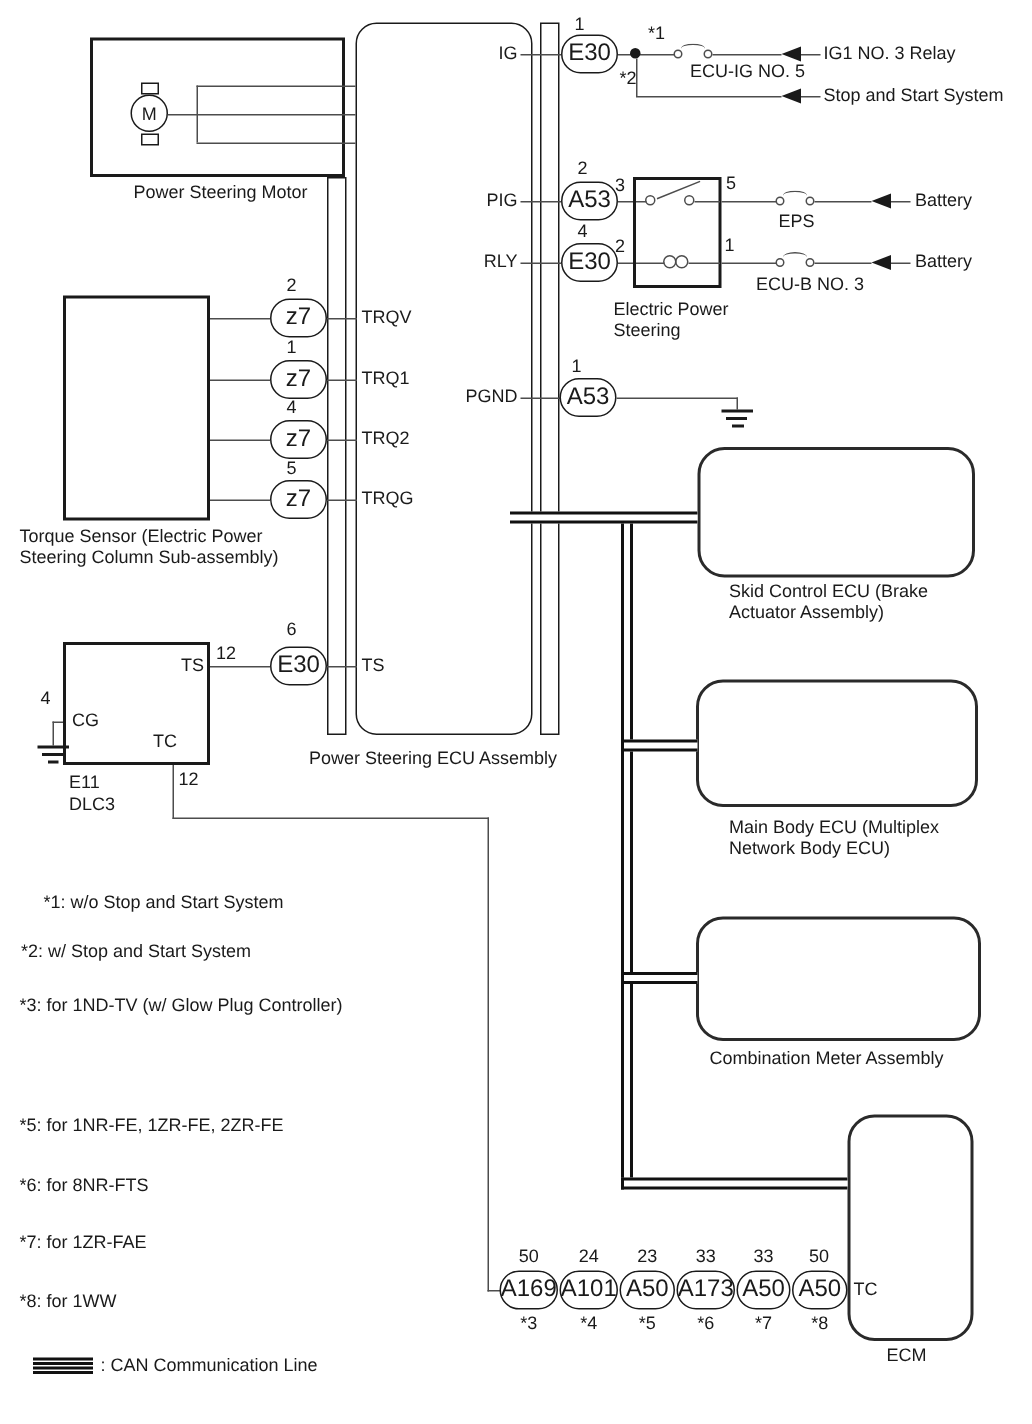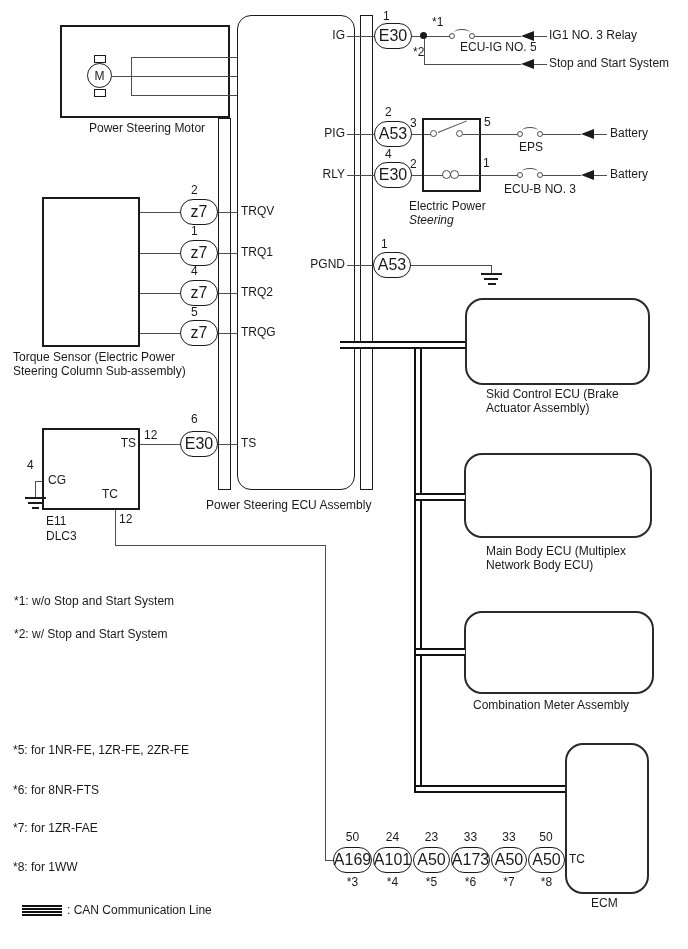--- a/index.html
+++ b/index.html
@@ -92,21 +92,21 @@
   <div class="wh" style="left:424px; top:134px; width:7px;"></div>
   <div class="cc" style="left:430px; top:130px; width:7px; height:7px;"></div>
   <div class="lever" style="left:438px; top:132px;"></div>
   <div class="cc" style="left:456px; top:130px; width:7px; height:7px;"></div>
   <div class="wh" style="left:463px; top:134px; width:17px;"></div>
   <div class="wh" style="left:424px; top:175px; width:19px;"></div>
   <div class="cc" style="left:442px; top:170px; width:9px; height:9px;"></div>
   <div class="cc" style="left:450px; top:170px; width:9px; height:9px;"></div>
   <div class="wh" style="left:459px; top:175px; width:21px;"></div>
   <div class="lbl" style="left:409px; top:200px;">Electric Power</div>
-  <div class="lbl" style="left:409px; top:214px;font-style:italic;">Steering</div>
+  <div class="lbl" style="left:409px; top:214px;">Steering</div>
 
   <div class="lbl" style="left:484px; top:116px;">5</div>
   <div class="wh" style="left:481px; top:134px; width:38px;"></div>
   <div class="fc" style="left:517px; top:131px;"></div>
   <div class="farc" style="left:522px; top:127px;"></div>
   <div class="fc" style="left:537px; top:131px;"></div>
   <div class="lbl" style="left:519px; top:141px;">EPS</div>
   <div class="wh" style="left:543px; top:134px; width:38px;"></div>
   <div class="arrL" style="left:581px; top:129px;"></div>
   <div class="wh" style="left:594px; top:134px; width:13px;"></div>
@@ -223,22 +223,23 @@
   <div class="oval" style="left:491px; top:847px; width:36px; height:26px;">A50</div>
   <div class="oval" style="left:528px; top:847px; width:37px; height:26px;">A50</div>
 
   <div class="lbl ctr" style="left:333px; top:876px; width:39px;">*3</div>
   <div class="lbl ctr" style="left:373px; top:876px; width:39px;">*4</div>
   <div class="lbl ctr" style="left:413px; top:876px; width:37px;">*5</div>
   <div class="lbl ctr" style="left:451px; top:876px; width:39px;">*6</div>
   <div class="lbl ctr" style="left:491px; top:876px; width:36px;">*7</div>
   <div class="lbl ctr" style="left:528px; top:876px; width:37px;">*8</div>
 
-  <div class="lbl" style="left:14px; top:595px;">*1: w/o Stop and Start System</div>
+  <div class="lbl" style="left:29px; top:595px;">*1: w/o Stop and Start System</div>
   <div class="lbl" style="left:14px; top:628px;">*2: w/ Stop and Start System</div>
+  <div class="lbl" style="left:13px; top:664px;">*3: for 1ND-TV (w/ Glow Plug Controller)</div>
   <div class="lbl" style="left:13px; top:744px;">*5: for 1NR-FE, 1ZR-FE, 2ZR-FE</div>
   <div class="lbl" style="left:13px; top:784px;">*6: for 8NR-FTS</div>
   <div class="lbl" style="left:13px; top:822px;">*7: for 1ZR-FAE</div>
   <div class="lbl" style="left:13px; top:861px;">*8: for 1WW</div>
 
   <div class="lbar" style="left:22px; top:905px;"></div>
   <div class="lbar" style="left:22px; top:908px;"></div>
   <div class="lbar" style="left:22px; top:911px;"></div>
   <div class="lbar" style="left:22px; top:914px;"></div>
   <div class="lbl" style="left:67px; top:904px;">: CAN Communication Line</div>

